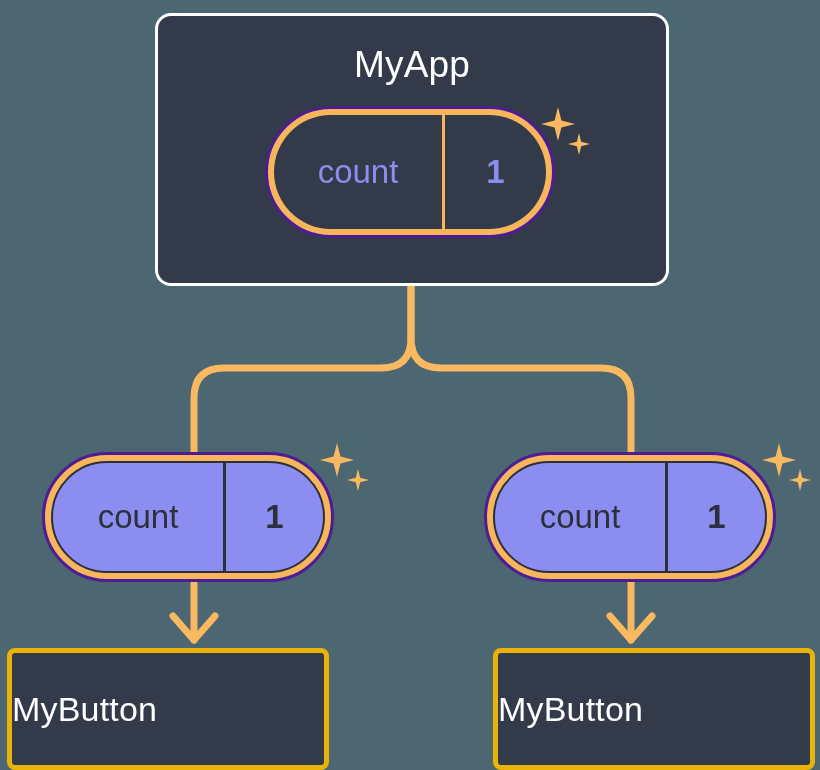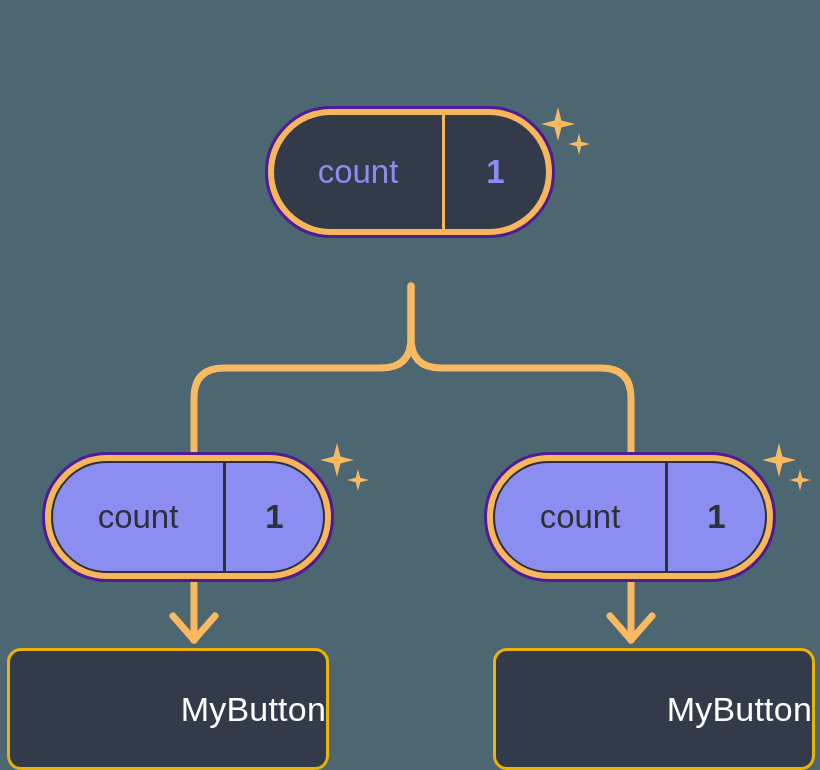--- a/index.html
+++ b/index.html
@@ -56,27 +56,27 @@
     font-size: 37px;
     font-weight: 400;
     letter-spacing: 0.2px;
     line-height: 1;
   }
 
   
   .leaf-box {
     position: absolute;
     background: #333a49;
-    border: 3px solid #eab308;
-    border-radius: 14px;
+    border: 5px solid #eab308;
+    border-radius: 8px;
     box-sizing: border-box;
     z-index: 3;
     display: flex;
     align-items: center;
-    justify-content: flex-end;
+    justify-content: flex-start;
   }
   .leaf-box-label {
     color: #ffffff;
     font-size: 34px;
     font-weight: 400;
     letter-spacing: 0.2px;
   }
   #leaf-left  { left: 7px;   top: 648px; width: 322px; height: 122px; }
   #leaf-right { left: 493px; top: 648px; width: 322px; height: 122px; }
 
@@ -174,20 +174,23 @@
     <path d="M411 286 L411 338 Q411 368 381 368 L224 368 Q194 368 194 398 L194 452" fill="none" stroke="#f9b960" stroke-width="7" stroke-linecap="round"></path>
     <path d="M411 286 L411 338 Q411 368 441 368 L601 368 Q631 368 631 398 L631 452" fill="none" stroke="#f9b960" stroke-width="7" stroke-linecap="round"></path>
 
     <path d="M194 576 L194 640" fill="none" stroke="#f9b960" stroke-width="7" stroke-linecap="round"></path>
     <path d="M173 616 L194 640 L215 616" fill="none" stroke="#f9b960" stroke-width="7" stroke-linecap="round" stroke-linejoin="round"></path>
 
     <path d="M631 576 L631 640" fill="none" stroke="#f9b960" stroke-width="7" stroke-linecap="round"></path>
     <path d="M610 616 L631 640 L652 616" fill="none" stroke="#f9b960" stroke-width="7" stroke-linecap="round" stroke-linejoin="round"></path>
   </svg>
 
+  <div class="card" id="app-card">
+    <div class="card-title">MyApp</div>
+  </div>
 
   <div class="pill-wrap pill-parent" id="pill-app">
     <div class="pill dark">
       <div class="pill-inner">
         <div class="pill-cell pill-cell-key">count</div>
         <div class="pill-cell pill-cell-value">1</div>
       </div>
     </div>
   </div>
   <div class="sparkle-group" id="sparkles-app">

